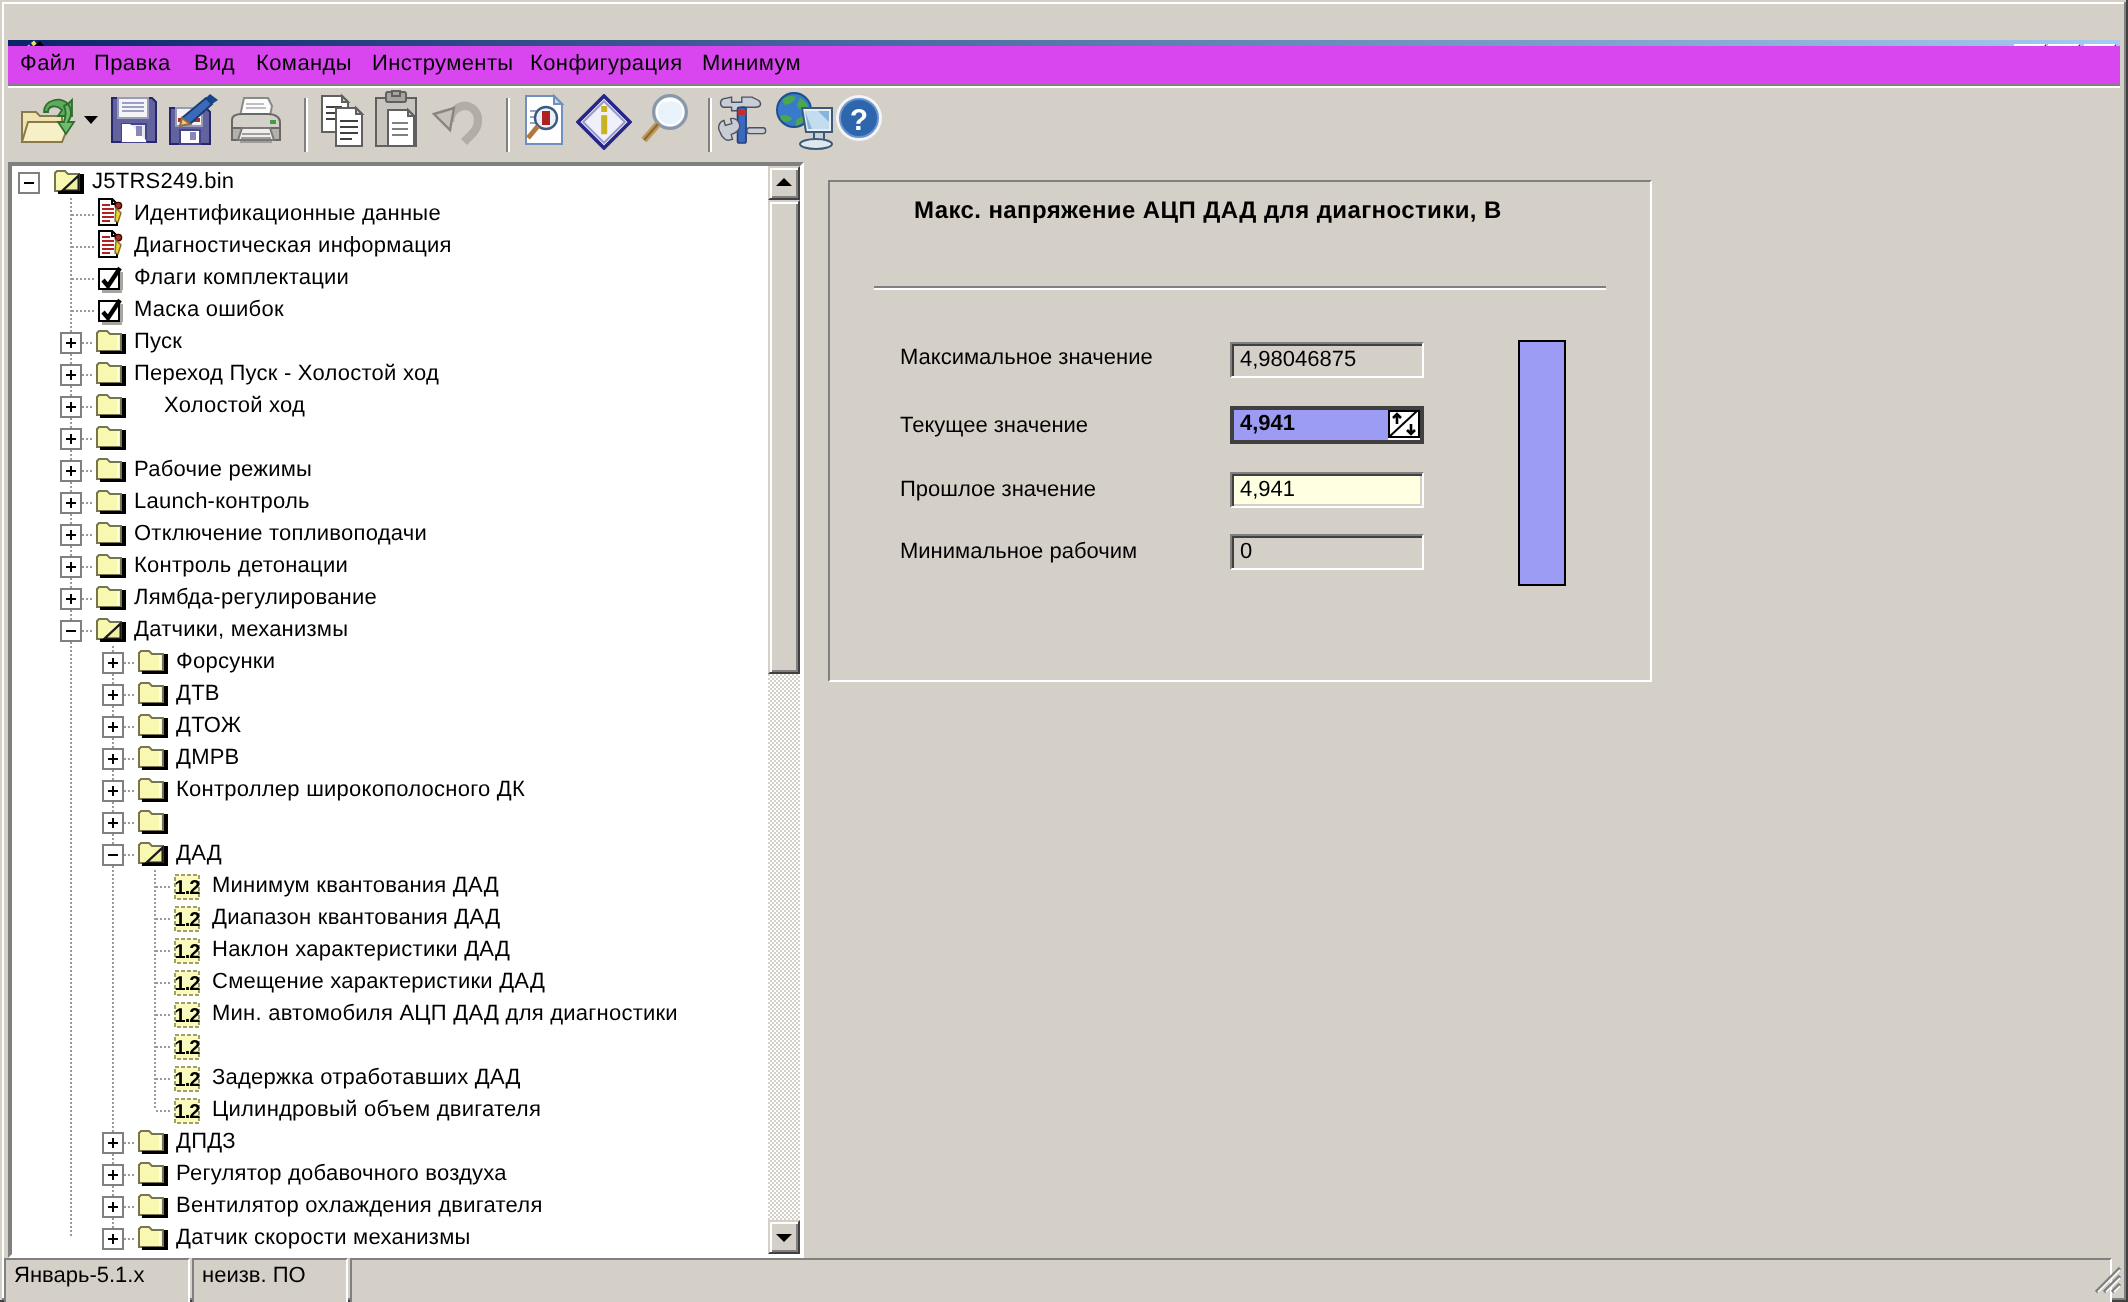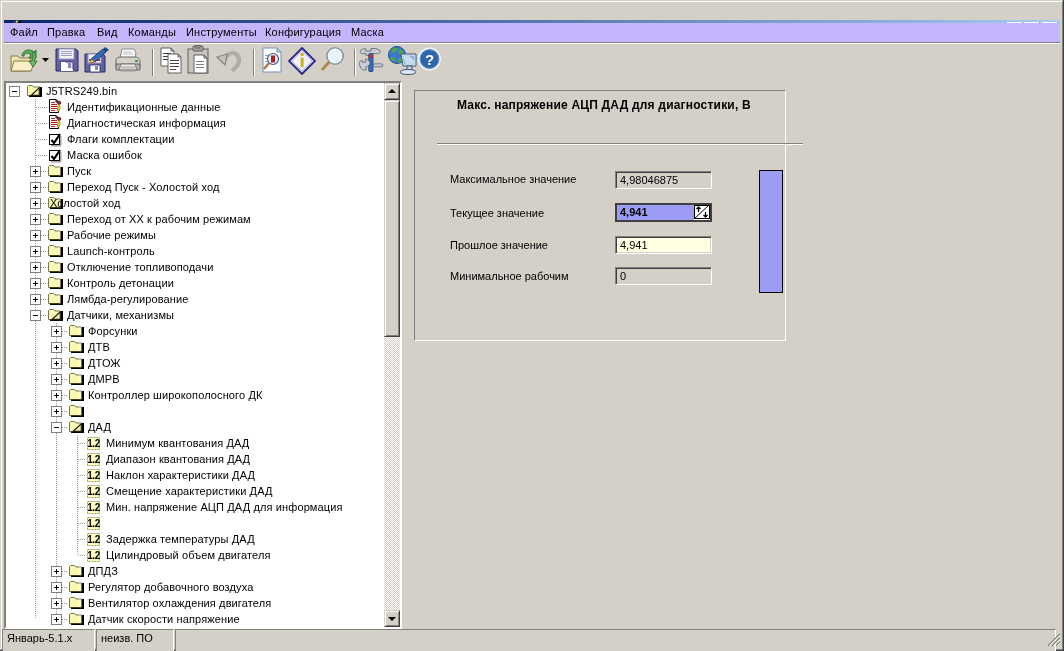--- a/index.html
+++ b/index.html
@@ -6,21 +6,21 @@
 html,body { width:1064px; height:651px; overflow:hidden; }
 body { font-family:"Liberation Sans", sans-serif; font-size:11px; background:#D4D0C8; position:relative; }
 #win { position:absolute; left:0; top:0; width:1064px; height:651px; background:#D4D0C8; }
 .fr { position:absolute; }
 #titlebar { position:absolute; left:4px; top:20px; width:1056px; height:22px;
   background:linear-gradient(to right,#0A246A 0%,#A6CAF0 100%); }
 #titlebar .ttext { position:absolute; left:22px; top:1px; color:#fff; font-weight:bold; font-size:12.5px; letter-spacing:-0.45px; }
 .tbtn { position:absolute; top:2px; width:16px; height:14px; background:#D4D0C8;
   border-top:1px solid #fff; border-left:1px solid #fff; border-right:1px solid #404040; border-bottom:1px solid #404040;
   box-shadow: inset -1px -1px 0 #808080; }
-#menubar { position:absolute; left:4px; top:23px; width:1056px; height:19px; background:#c4b5fd; }
+#menubar { position:absolute; left:4px; top:23px; width:1056px; height:19px; background:#d946ef; }
 .mi { position:absolute; top:3px; color:#000; letter-spacing:0.2px; }
 #toolbar { position:absolute; left:4px; top:42px; width:1056px; height:39px; background:#D4D0C8;
   border-top:1px solid #808080; box-shadow:inset 0 1px 0 #fff; }
 .ticon { position:absolute; }
 .tsep { position:absolute; top:6px; width:2px; height:27px; border-left:1px solid #808080; border-right:1px solid #fff; }
 #tree { position:absolute; left:4px; top:81px; width:398px; height:548px; background:#fff;
   border:2px solid; border-color:#808080 #fff #fff #808080; box-shadow:inset 1px 1px 0 #404040; }
 #treein { position:absolute; left:0px; top:0px; width:378px; height:544px; overflow:hidden; background:#fff; }
 .trow { position:absolute; height:16px; line-height:16px; white-space:nowrap; color:#000; letter-spacing:0.12px; }
 .tsel { background:#0A246A; color:#fff; padding:0 4px; outline:1px dotted #C0C000; }
@@ -32,21 +32,21 @@
 .ticn { position:absolute; }
 #vsb { position:absolute; left:378px; top:0px; width:16px; height:544px; }
 .sbbtn { position:absolute; left:0; width:16px; height:17px; background:#D4D0C8;
   border-top:1px solid #D4D0C8; border-left:1px solid #D4D0C8; border-right:1px solid #404040; border-bottom:1px solid #404040;
   box-shadow: inset 1px 1px 0 #fff, inset -1px -1px 0 #808080; }
 .sbtrack { position:absolute; left:0; width:16px; background:repeating-conic-gradient(#ffffff 0% 25%, #d4d0c8 0% 50%); background-size:2px 2px; }
 .sbthumb { position:absolute; left:0; width:16px; background:#D4D0C8;
   border-top:1px solid #D4D0C8; border-left:1px solid #D4D0C8; border-right:1px solid #404040; border-bottom:1px solid #404040;
   box-shadow: inset 1px 1px 0 #fff, inset -1px -1px 0 #808080; }
 #rpane { position:absolute; left:403px; top:83px; width:657px; height:546px; background:#D4D0C8; }
-#panel { position:absolute; left:414px; top:90px; width:372px; height:251px;
+#panel { position:absolute; left:414px; top:90px; width:412px; height:251px;
   border-top:1px solid #808080; border-left:1px solid #808080; border-bottom:1px solid #fff; border-right:1px solid #fff; }
 #ptitle { position:absolute; left:42px; top:7px; font-weight:bold; font-size:12px; letter-spacing:0.2px; }
 #psep { position:absolute; left:22px; top:52px; width:366px; height:2px; border-top:1px solid #808080; border-bottom:1px solid #fff; }
 .plabel { position:absolute; left:35px; height:13px; }
 .pfield { position:absolute; left:200px; width:97px; height:18px; color:#000;
   border:1px solid; border-color:#808080 #fff #fff #808080;
   box-shadow: inset 1px 1px 0 #404040, inset -1px -1px 0 #D4D0C8; padding:2px 0 0 4px; }
 #f2 { left:200px; width:97px; height:19px; border:2px solid #404040; box-shadow:none; background:#9C9CF4; font-weight:bold; padding:1px 0 0 3px; }
 #spin { position:absolute; right:0px; top:0px; width:16px; height:15px; background:#fff; }
 #bluebar { position:absolute; left:344px; top:79px; width:24px; height:123px; background:#9C9CF4; border:1px solid #000; }
@@ -107,21 +107,21 @@
       </div>
   </div>
 
   <div id="menubar">
     <span class="mi" style="left:6px;">Файл</span>
     <span class="mi" style="left:43px">Правка</span>
     <span class="mi" style="left:93px">Вид</span>
     <span class="mi" style="left:124px">Команды</span>
     <span class="mi" style="left:182px">Инструменты</span>
     <span class="mi" style="left:261px">Конфигурация</span>
-    <span class="mi" style="left:347px">Маска</span>
+    <span class="mi" style="left:347px">Минимум</span>
   </div>
 <div id="toolbar">
       <svg class="ticon" style="left:4px;top:4px" width="36" height="28" viewBox="0 0 36 28">
 <path d="M3 9 L10 9 L12 11 L23 11 L23 24 L3 24 Z" fill="#EFE4B0" stroke="#8A7A4A"></path>
 <path d="M6 14 L27 14 L23 24 L3 24 Z" fill="#F7EFC6" stroke="#8A7A4A"></path>
 <path d="M14 9 C14 3 22 1 26 5 L28 3 L28 11 L21 11 L23 8 C20 5 16 6 16 9 Z" fill="#5CAC5C" stroke="#2E6E2E" stroke-width="0.9"></path>
 <path d="M26 5 C28 8 28 11 26 14 L29 14 L25 20 L21 14 L24 14 C25 11 25 8 24 6 Z" fill="#6CBC6C" stroke="#2E6E2E" stroke-width="0.9"></path>
 </svg>
       <svg class="ticon" style="left:37px;top:14px" width="9" height="7" viewBox="0 0 9 7">
         <path d="M1 1 L8 1 L4.5 5 Z" fill="#000"></path>
@@ -318,32 +318,31 @@
         <div class="stub" style="left:35px;top:120px;width:6px"></div>
         <div class="ebox" style="left:24px;top:115px">
           <span class="h"></span>
           <span class="v"></span>
         </div>
         <svg class="ticn" style="left:42px;top:113px" width="16" height="14" viewBox="0 0 16 14">
           <path d="M0.5 11.5 L0.5 2.5 L1.5 1.5 L5.5 1.5 L7 3 L12.5 3 L12.5 11.5 Z" fill="#F8F8B0" stroke="#76764E"></path>
 <path d="M13 3 L15 3 L15 13 L2 13 L2 11.5 L13 11.5 Z" fill="#000"></path>
 <path d="M11.5 3.5 L11.5 11 L10.5 11 L10.5 3.5 Z" fill="#FDFDE0"></path>
 </svg>
-        <div class="trow" style="left:44px;top:112px">Холостой ход</div>
+        <div class="trow" style="left:76px;top:112px">Холостой ход</div>
         <div class="stub" style="left:35px;top:136px;width:6px"></div>
         <div class="ebox" style="left:24px;top:131px">
           <span class="h"></span>
           <span class="v"></span>
         </div>
         <svg class="ticn" style="left:42px;top:129px" width="16" height="14" viewBox="0 0 16 14">
           <path d="M0.5 11.5 L0.5 2.5 L1.5 1.5 L5.5 1.5 L7 3 L12.5 3 L12.5 11.5 Z" fill="#F8F8B0" stroke="#76764E"></path>
 <path d="M13 3 L15 3 L15 13 L2 13 L2 11.5 L13 11.5 Z" fill="#000"></path>
 <path d="M11.5 3.5 L11.5 11 L10.5 11 L10.5 3.5 Z" fill="#FDFDE0"></path>
 </svg>
-        <div class="trow" style="left:61px;top:128px">Переход от ХХ к рабочим режимам</div>
         <div class="stub" style="left:35px;top:152px;width:6px"></div>
         <div class="ebox" style="left:24px;top:147px">
           <span class="h"></span>
           <span class="v"></span>
         </div>
         <svg class="ticn" style="left:42px;top:145px" width="16" height="14" viewBox="0 0 16 14">
           <path d="M0.5 11.5 L0.5 2.5 L1.5 1.5 L5.5 1.5 L7 3 L12.5 3 L12.5 11.5 Z" fill="#F8F8B0" stroke="#76764E"></path>
 <path d="M13 3 L15 3 L15 13 L2 13 L2 11.5 L13 11.5 Z" fill="#000"></path>
 <path d="M11.5 3.5 L11.5 11 L10.5 11 L10.5 3.5 Z" fill="#FDFDE0"></path>
 </svg>
@@ -499,32 +498,32 @@
         <svg class="ticn" style="left:81px;top:402px" width="13" height="13" viewBox="0 0 13 13">
           <rect x="0.5" y="0.5" width="12" height="12" fill="#FBFBC0" stroke="#A0A060" stroke-dasharray="2 1"></rect>
 <text x="6.5" y="10" font-family="Liberation Sans" font-size="10" font-weight="bold" fill="#000" text-anchor="middle" letter-spacing="-0.5">1.2</text>
         </svg>
         <div class="trow" style="left:100px;top:400px">Смещение характеристики ДАД</div>
         <div class="stub" style="left:72px;top:424px;width:8px"></div>
         <svg class="ticn" style="left:81px;top:418px" width="13" height="13" viewBox="0 0 13 13">
           <rect x="0.5" y="0.5" width="12" height="12" fill="#FBFBC0" stroke="#A0A060" stroke-dasharray="2 1"></rect>
 <text x="6.5" y="10" font-family="Liberation Sans" font-size="10" font-weight="bold" fill="#000" text-anchor="middle" letter-spacing="-0.5">1.2</text>
         </svg>
-        <div class="trow" style="left:100px;top:416px">Мин. напряжение АЦП ДАД для информация</div>
+        <div class="trow" style="left:100px;top:416px">Мин. автомобиля АЦП ДАД для диагностики</div>
         <div class="stub" style="left:72px;top:440px;width:8px"></div>
         <svg class="ticn" style="left:81px;top:434px" width="13" height="13" viewBox="0 0 13 13">
           <rect x="0.5" y="0.5" width="12" height="12" fill="#FBFBC0" stroke="#A0A060" stroke-dasharray="2 1"></rect>
 <text x="6.5" y="10" font-family="Liberation Sans" font-size="10" font-weight="bold" fill="#000" text-anchor="middle" letter-spacing="-0.5">1.2</text>
         </svg>
         <div class="stub" style="left:72px;top:456px;width:8px"></div>
         <svg class="ticn" style="left:81px;top:450px" width="13" height="13" viewBox="0 0 13 13">
           <rect x="0.5" y="0.5" width="12" height="12" fill="#FBFBC0" stroke="#A0A060" stroke-dasharray="2 1"></rect>
 <text x="6.5" y="10" font-family="Liberation Sans" font-size="10" font-weight="bold" fill="#000" text-anchor="middle" letter-spacing="-0.5">1.2</text>
         </svg>
-        <div class="trow" style="left:100px;top:448px">Задержка температуры ДАД</div>
+        <div class="trow" style="left:100px;top:448px">Задержка отработавших ДАД</div>
         <div class="stub" style="left:72px;top:472px;width:8px"></div>
         <svg class="ticn" style="left:81px;top:466px" width="13" height="13" viewBox="0 0 13 13">
           <rect x="0.5" y="0.5" width="12" height="12" fill="#FBFBC0" stroke="#A0A060" stroke-dasharray="2 1"></rect>
 <text x="6.5" y="10" font-family="Liberation Sans" font-size="10" font-weight="bold" fill="#000" text-anchor="middle" letter-spacing="-0.5">1.2</text>
         </svg>
         <div class="trow" style="left:100px;top:464px">Цилиндровый объем двигателя</div>
         <div class="stub" style="left:56px;top:488px;width:6px"></div>
         <div class="ebox" style="left:45px;top:483px">
           <span class="h"></span>
           <span class="v"></span>
@@ -560,21 +559,21 @@
         <div class="stub" style="left:56px;top:536px;width:6px"></div>
         <div class="ebox" style="left:45px;top:531px">
           <span class="h"></span>
           <span class="v"></span>
         </div>
         <svg class="ticn" style="left:63px;top:529px" width="16" height="14" viewBox="0 0 16 14">
           <path d="M0.5 11.5 L0.5 2.5 L1.5 1.5 L5.5 1.5 L7 3 L12.5 3 L12.5 11.5 Z" fill="#F8F8B0" stroke="#76764E"></path>
 <path d="M13 3 L15 3 L15 13 L2 13 L2 11.5 L13 11.5 Z" fill="#000"></path>
 <path d="M11.5 3.5 L11.5 11 L10.5 11 L10.5 3.5 Z" fill="#FDFDE0"></path>
 </svg>
-        <div class="trow" style="left:82px;top:528px">Датчик скорости напряжение</div>
+        <div class="trow" style="left:82px;top:528px">Датчик скорости механизмы</div>
       </div>
       <div id="vsb">
         <div class="sbtrack" style="top:0;height:544px"></div>
         <div class="sbbtn" style="top:0">
           <svg width="14" height="15" viewBox="0 0 14 15" style="position:absolute;left:0;top:0">
             <path d="M7 5 L11 9 L3 9 Z" fill="#000"></path>
           </svg>
         </div>
         <div class="sbthumb" style="top:17px;height:237px"></div>
         <div class="sbbtn" style="top:527px">

